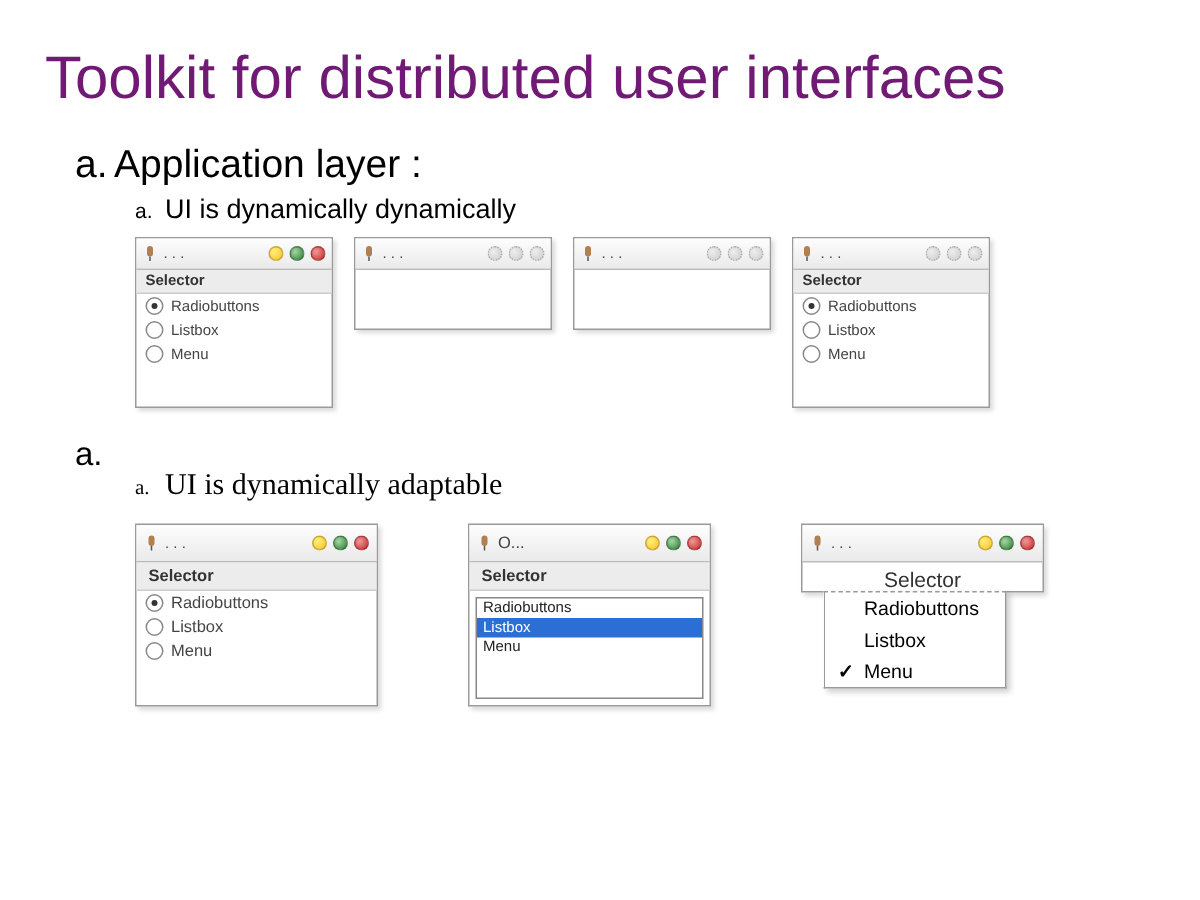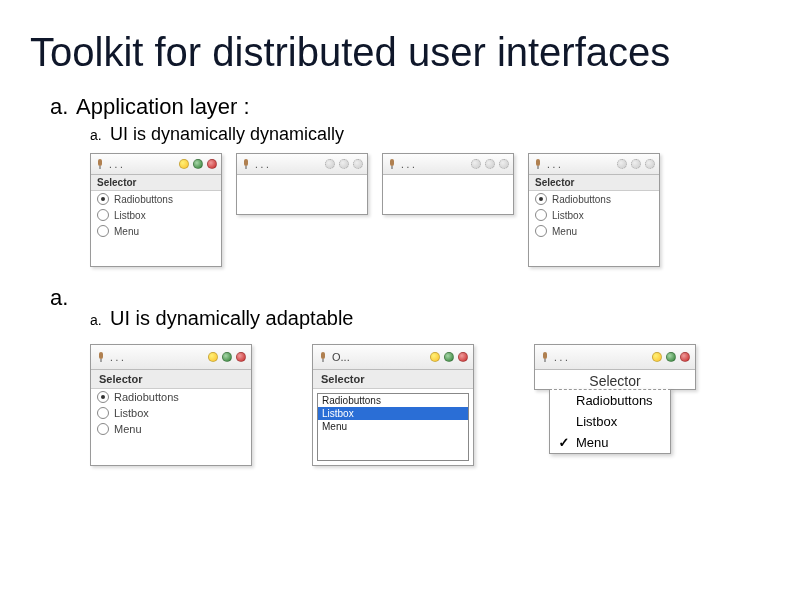--- a/index.html
+++ b/index.html
@@ -6,28 +6,28 @@
     margin: 0;
     padding: 20px 20px 20px 30px;
     width: 800px;
     height: 600px;
     box-sizing: border-box;
     font-family: Arial, Helvetica, sans-serif;
     background: #fff;
     color: #000;
   }
   .title {
-    color: #0f172a;
+    color: #701a75;
     font-size: 40px;
     font-weight: 400;
     line-height: 1.1;
     margin: 10px 0 20px 0;
   }
   .list-a {
-    font-size: 22px;
+    font-size: 26px;
     margin: 6px 0 4px 20px;
   }
   .list-a .marker {
     display: inline-block;
     width: 26px;
   }
   .sub-a {
     font-size: 18px;
     margin: 4px 0 8px 60px;
   }
@@ -259,21 +259,21 @@
     </div>
     <div class="radio-row">
       <span class="radio"></span>
       <span>Menu</span>
     </div>
   </div>
 
 </div>
 
 <div class="outer-a">a.</div>
-<div class="sub-a" style="font-size:20px;margin-top:-4px;">
+<div class="sub-a" style="font-size:20px;margin-top:-4px;font-family:Liberation Serif, serif;">
   <span class="marker">a.</span><span>UI is dynamically adaptable</span>
 </div>
 
 <div class="row2">
 
   <div class="panel2">
     <div class="titlebar2">
       <svg class="tb-mic" viewBox="0 0 10 12">
           <rect x="3" y="1" width="4" height="7" rx="2" fill="#b08050"></rect>
           <rect x="4.5" y="8" width="1" height="3" fill="#555"></rect>

